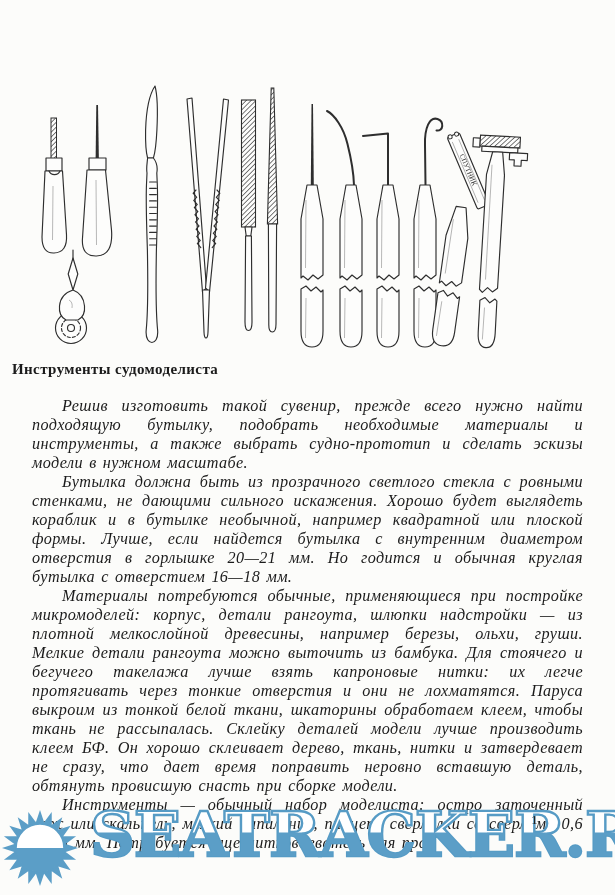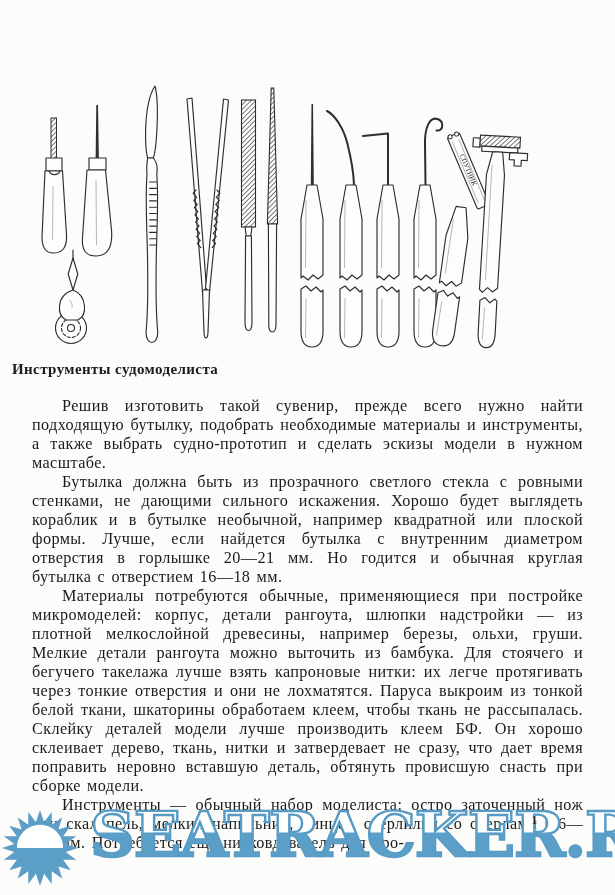--- a/index.html
+++ b/index.html
@@ -17,21 +17,21 @@
   .sh { stroke:#9a9a9a; stroke-width:0.7;  fill:none; }
   .ink{ fill:#2e2e2e; stroke:none; }
   .figure-caption {
     position:absolute; left:12px; top:361px; width:615px;
     text-align:left; font-weight:bold; font-size:15px; letter-spacing:0.4px;
   }
   
   .article {
     position:absolute; left:32px; top:397px; width:551px;
     font-size:16.2px; line-height:19px; text-align:justify;
-    letter-spacing:0.4px; word-spacing:1.8px;
+    letter-spacing:0.4px; word-spacing:1.8px;font-style:italic;
   }
   .article p { margin:0; text-indent:30px; }
   
   .watermark { position:absolute; left:0; top:780px; width:615px; height:115px; pointer-events:none; }
   .wm-sun { position:absolute; left:-10px; top:18px; }
   .wm-text-wrap {
     position:absolute; left:90px; top:24px; width:600px; height:70px;
     font-family:"DejaVu Serif", serif; font-weight:bold;
     font-size:62px; line-height:62px; letter-spacing:-1px; white-space:nowrap;
   }

